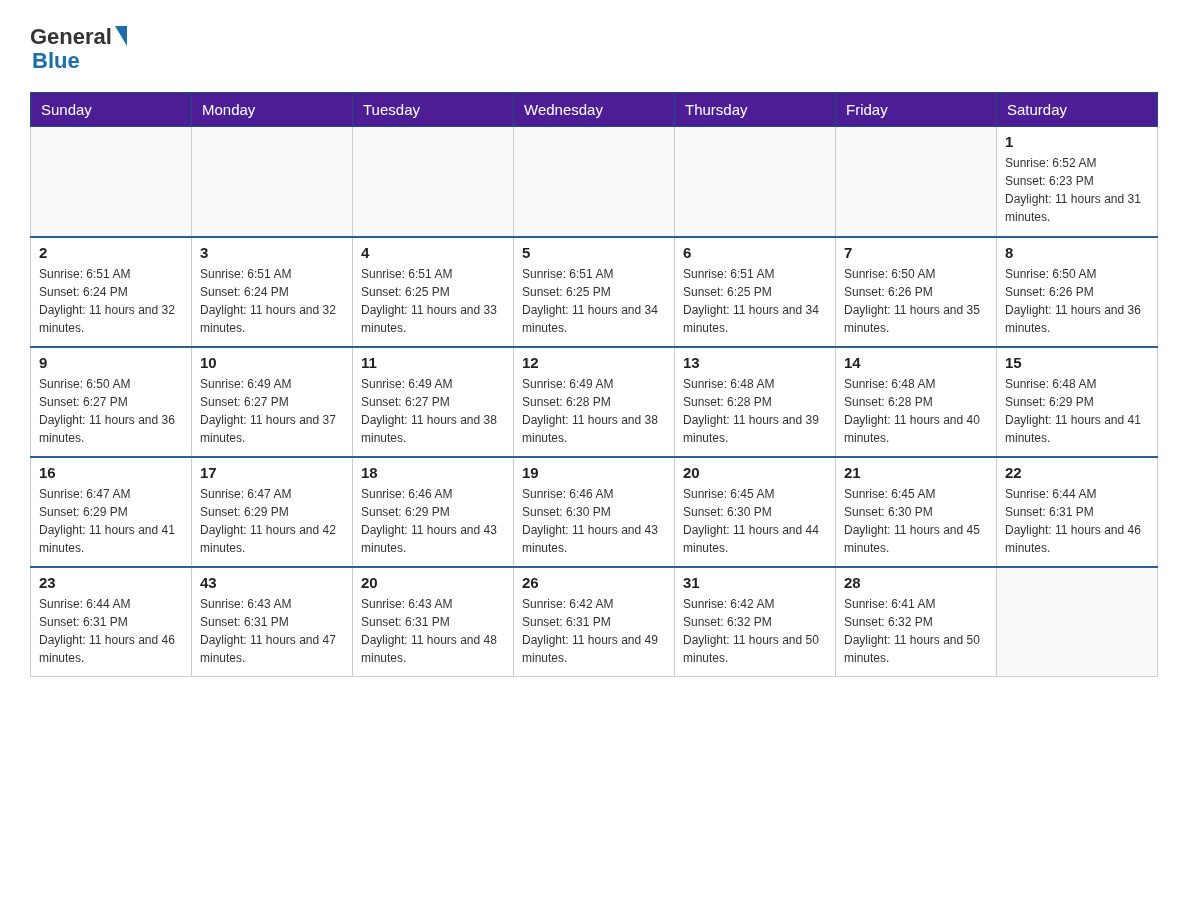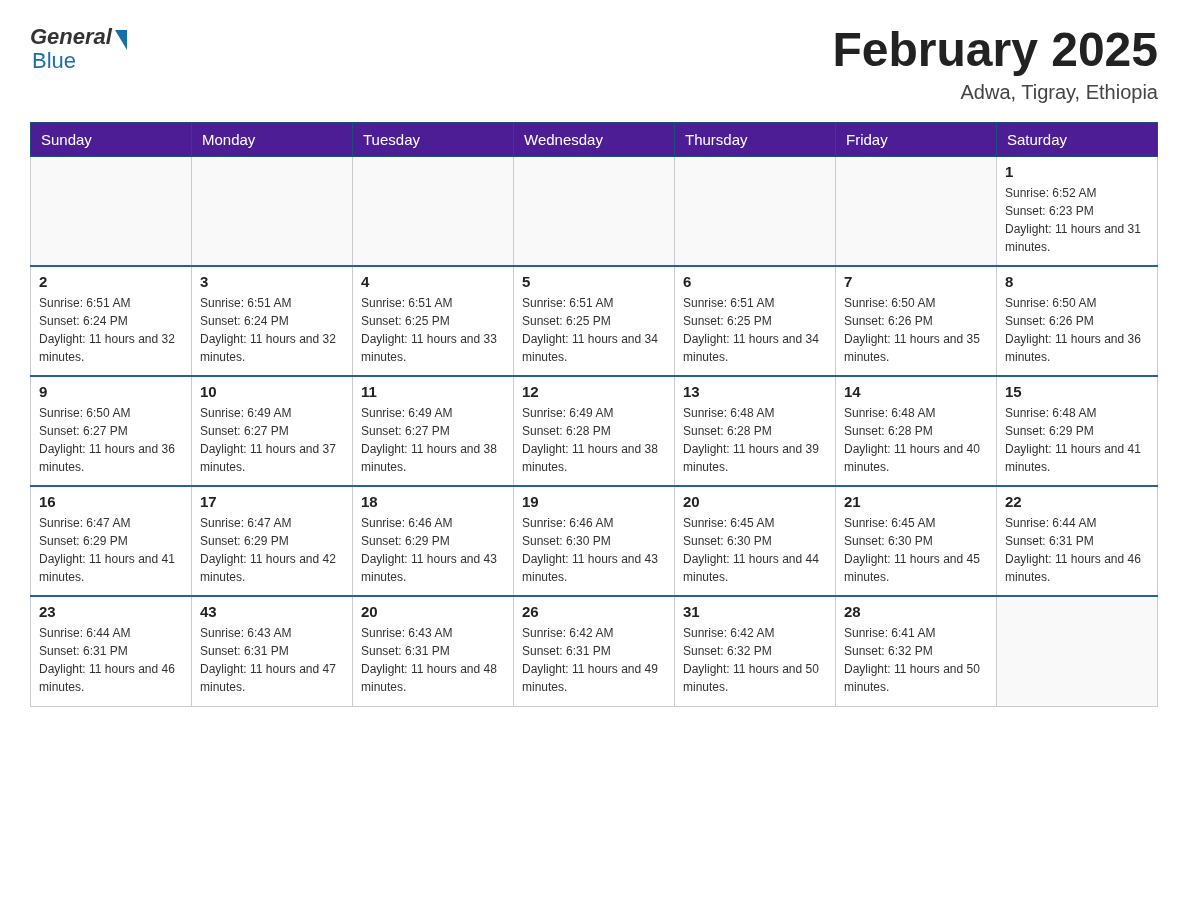--- a/index.html
+++ b/index.html
@@ -16,40 +16,39 @@
       align-items: flex-start;
       margin-bottom: 18px;
     }
     .logo {
       display: flex;
       flex-direction: column;
       align-items: flex-start;
     }
     .logo-top {
       display: flex;
-      align-items: flex-end;
-      font-style: italic;
+      align-items: flex-start;
     }
     .logo-general {
       font-size: 22px;
       font-weight: bold;
       color: #333;
     }
     .logo-arrow {
       width: 0;
       height: 0;
       border-left: 12px solid transparent;
       border-right: 0px solid transparent;
       border-top: 20px solid #1a6fa8;
       margin-left: 3px;
       margin-top: 2px;
     }
     .logo-blue {
       font-size: 22px;
-      font-weight: normal;
+      font-weight: bold;
       color: #1a6fa8;
       margin-top: -2px;
       margin-left: 2px;
     }
     .title-section {
       text-align: right;
     }
     .main-title {
       font-size: 48px;
       font-weight: bold;
@@ -106,24 +105,20 @@
 </head>
 <body>
 
 <div class="header">
   <div class="logo">
     <div class="logo-top">
       <span class="logo-general">General</span>
       <div class="logo-arrow"></div>
     </div>
     <span class="logo-blue">Blue</span>
-  </div>
-  <div class="title-section">
-    <div class="main-title">February 2025</div>
-    <div class="subtitle">Adwa, Tigray, Ethiopia</div>
   </div>
 </div>
 
 <table class="calendar">
   <thead>
     <tr>
     <th>Sunday</th>
         <th>Monday</th>
         <th>Tuesday</th>
         <th>Wednesday</th>

